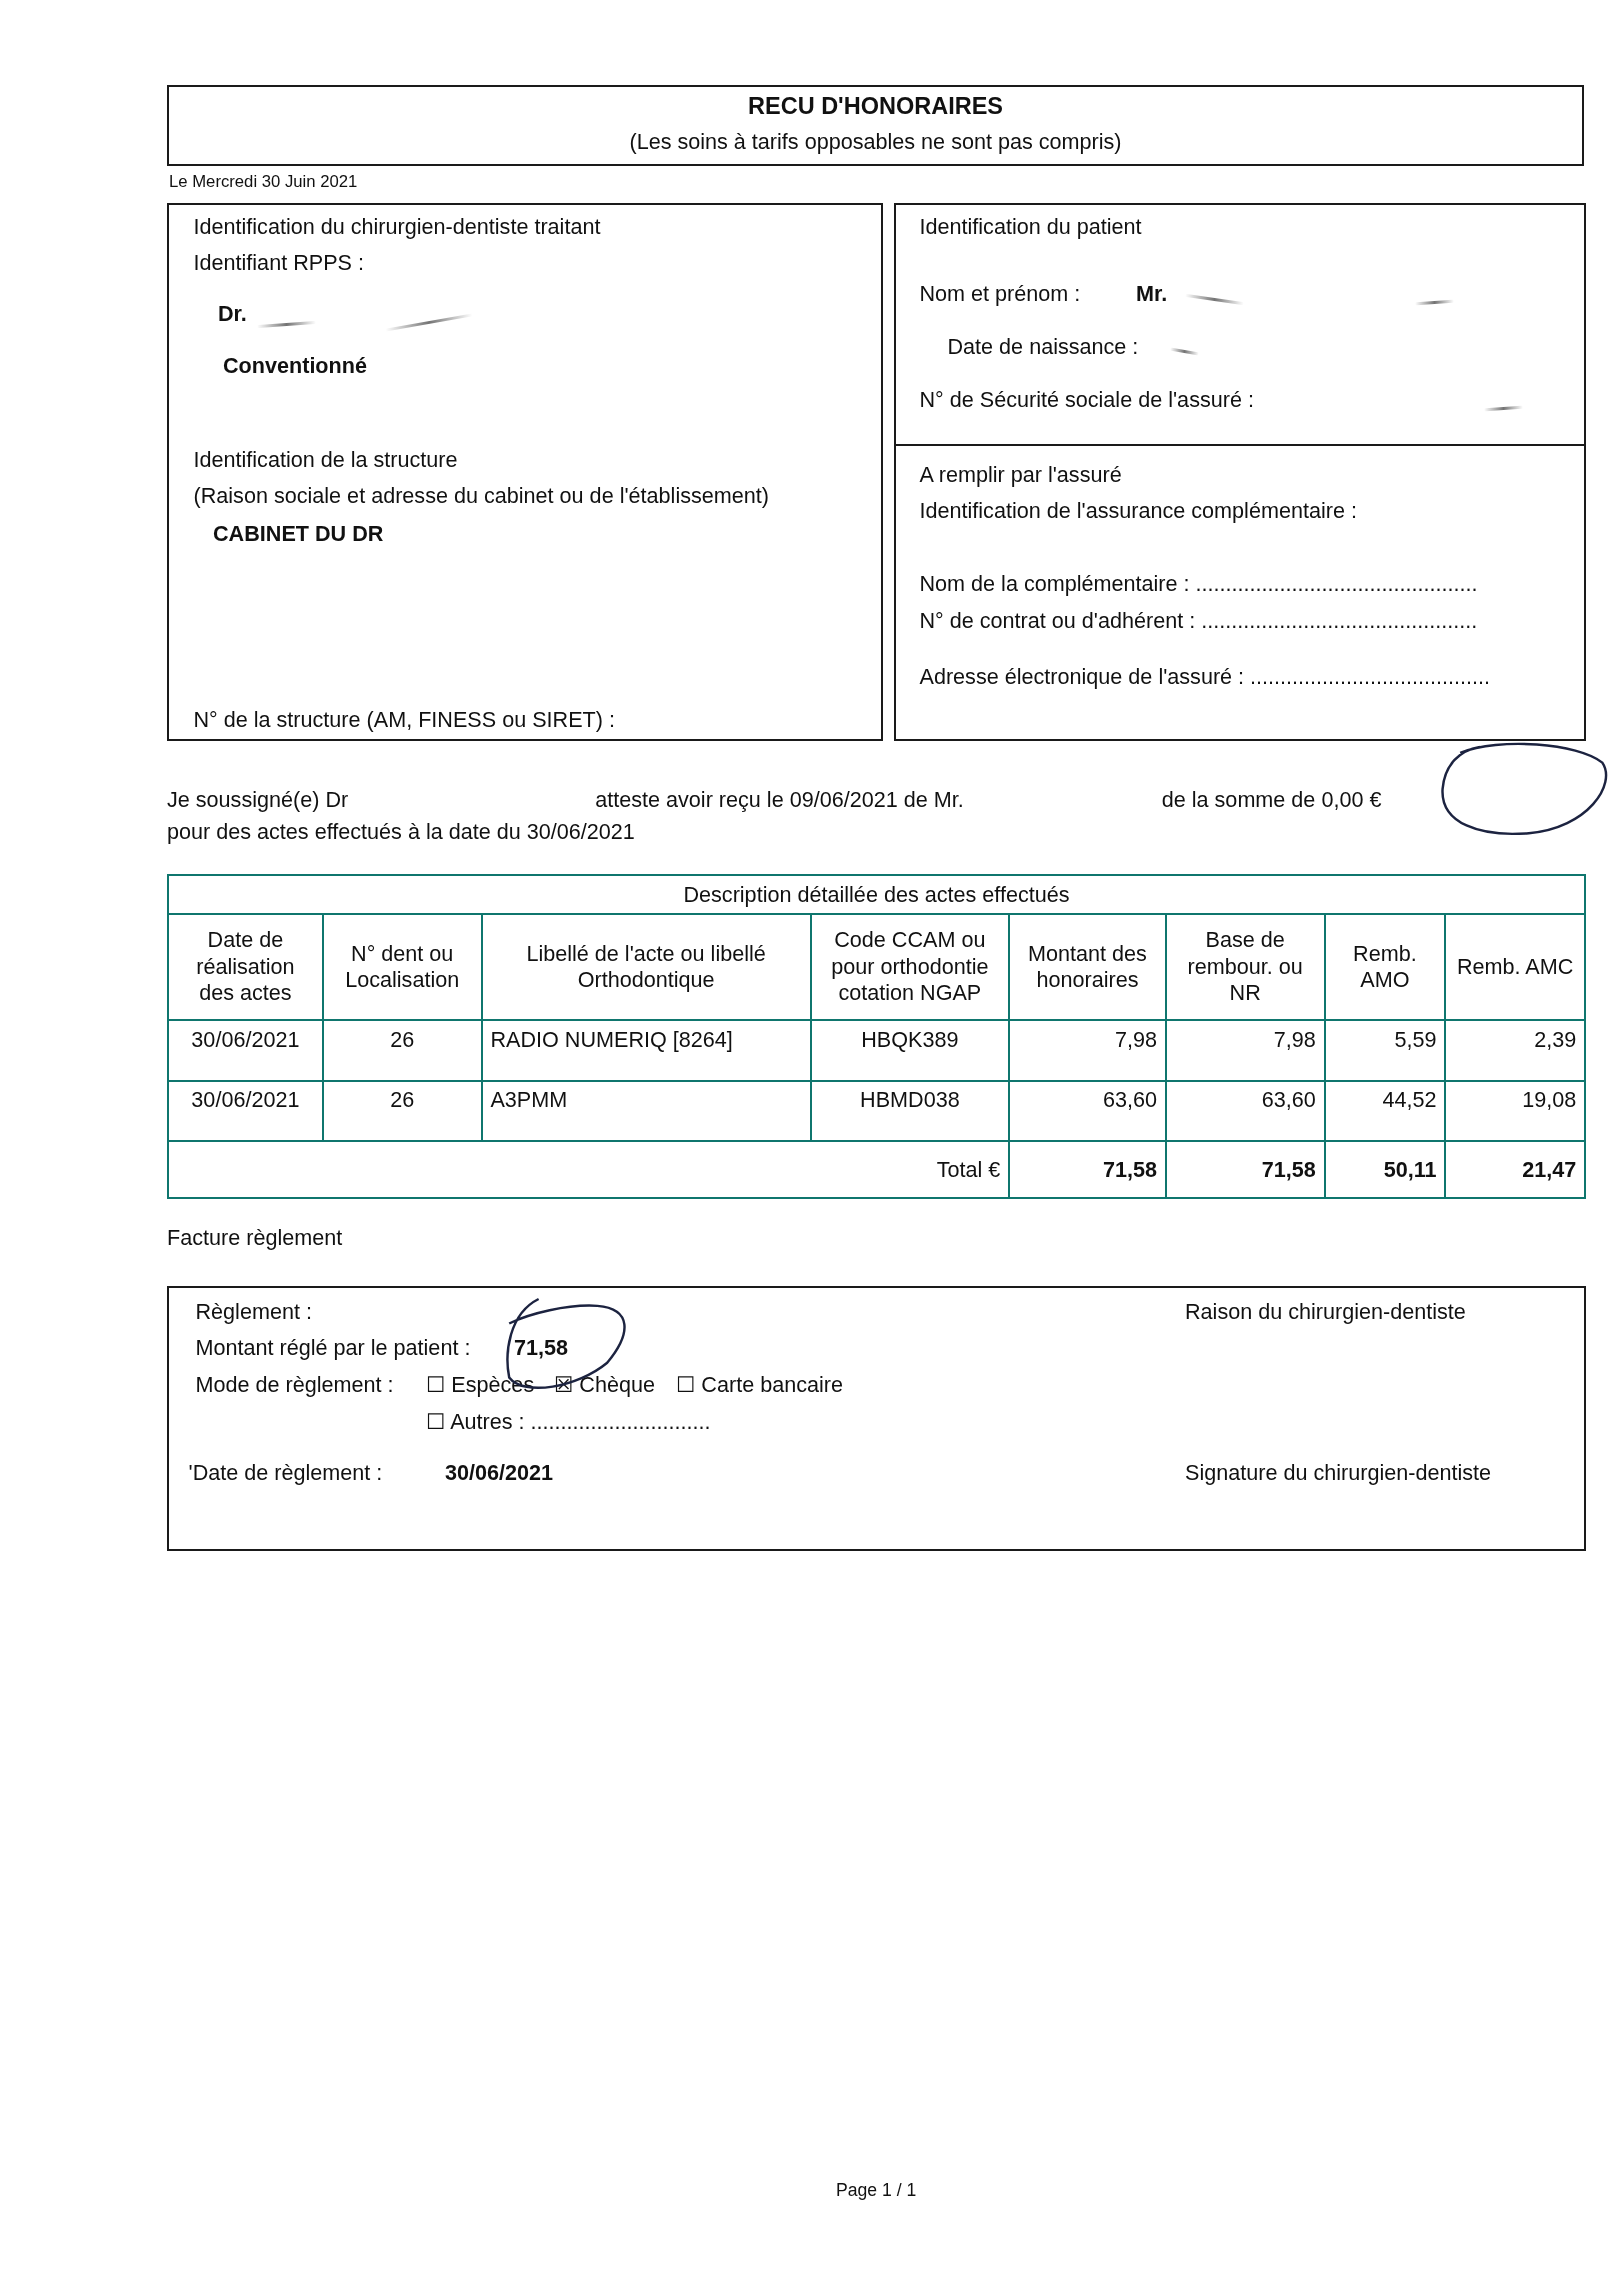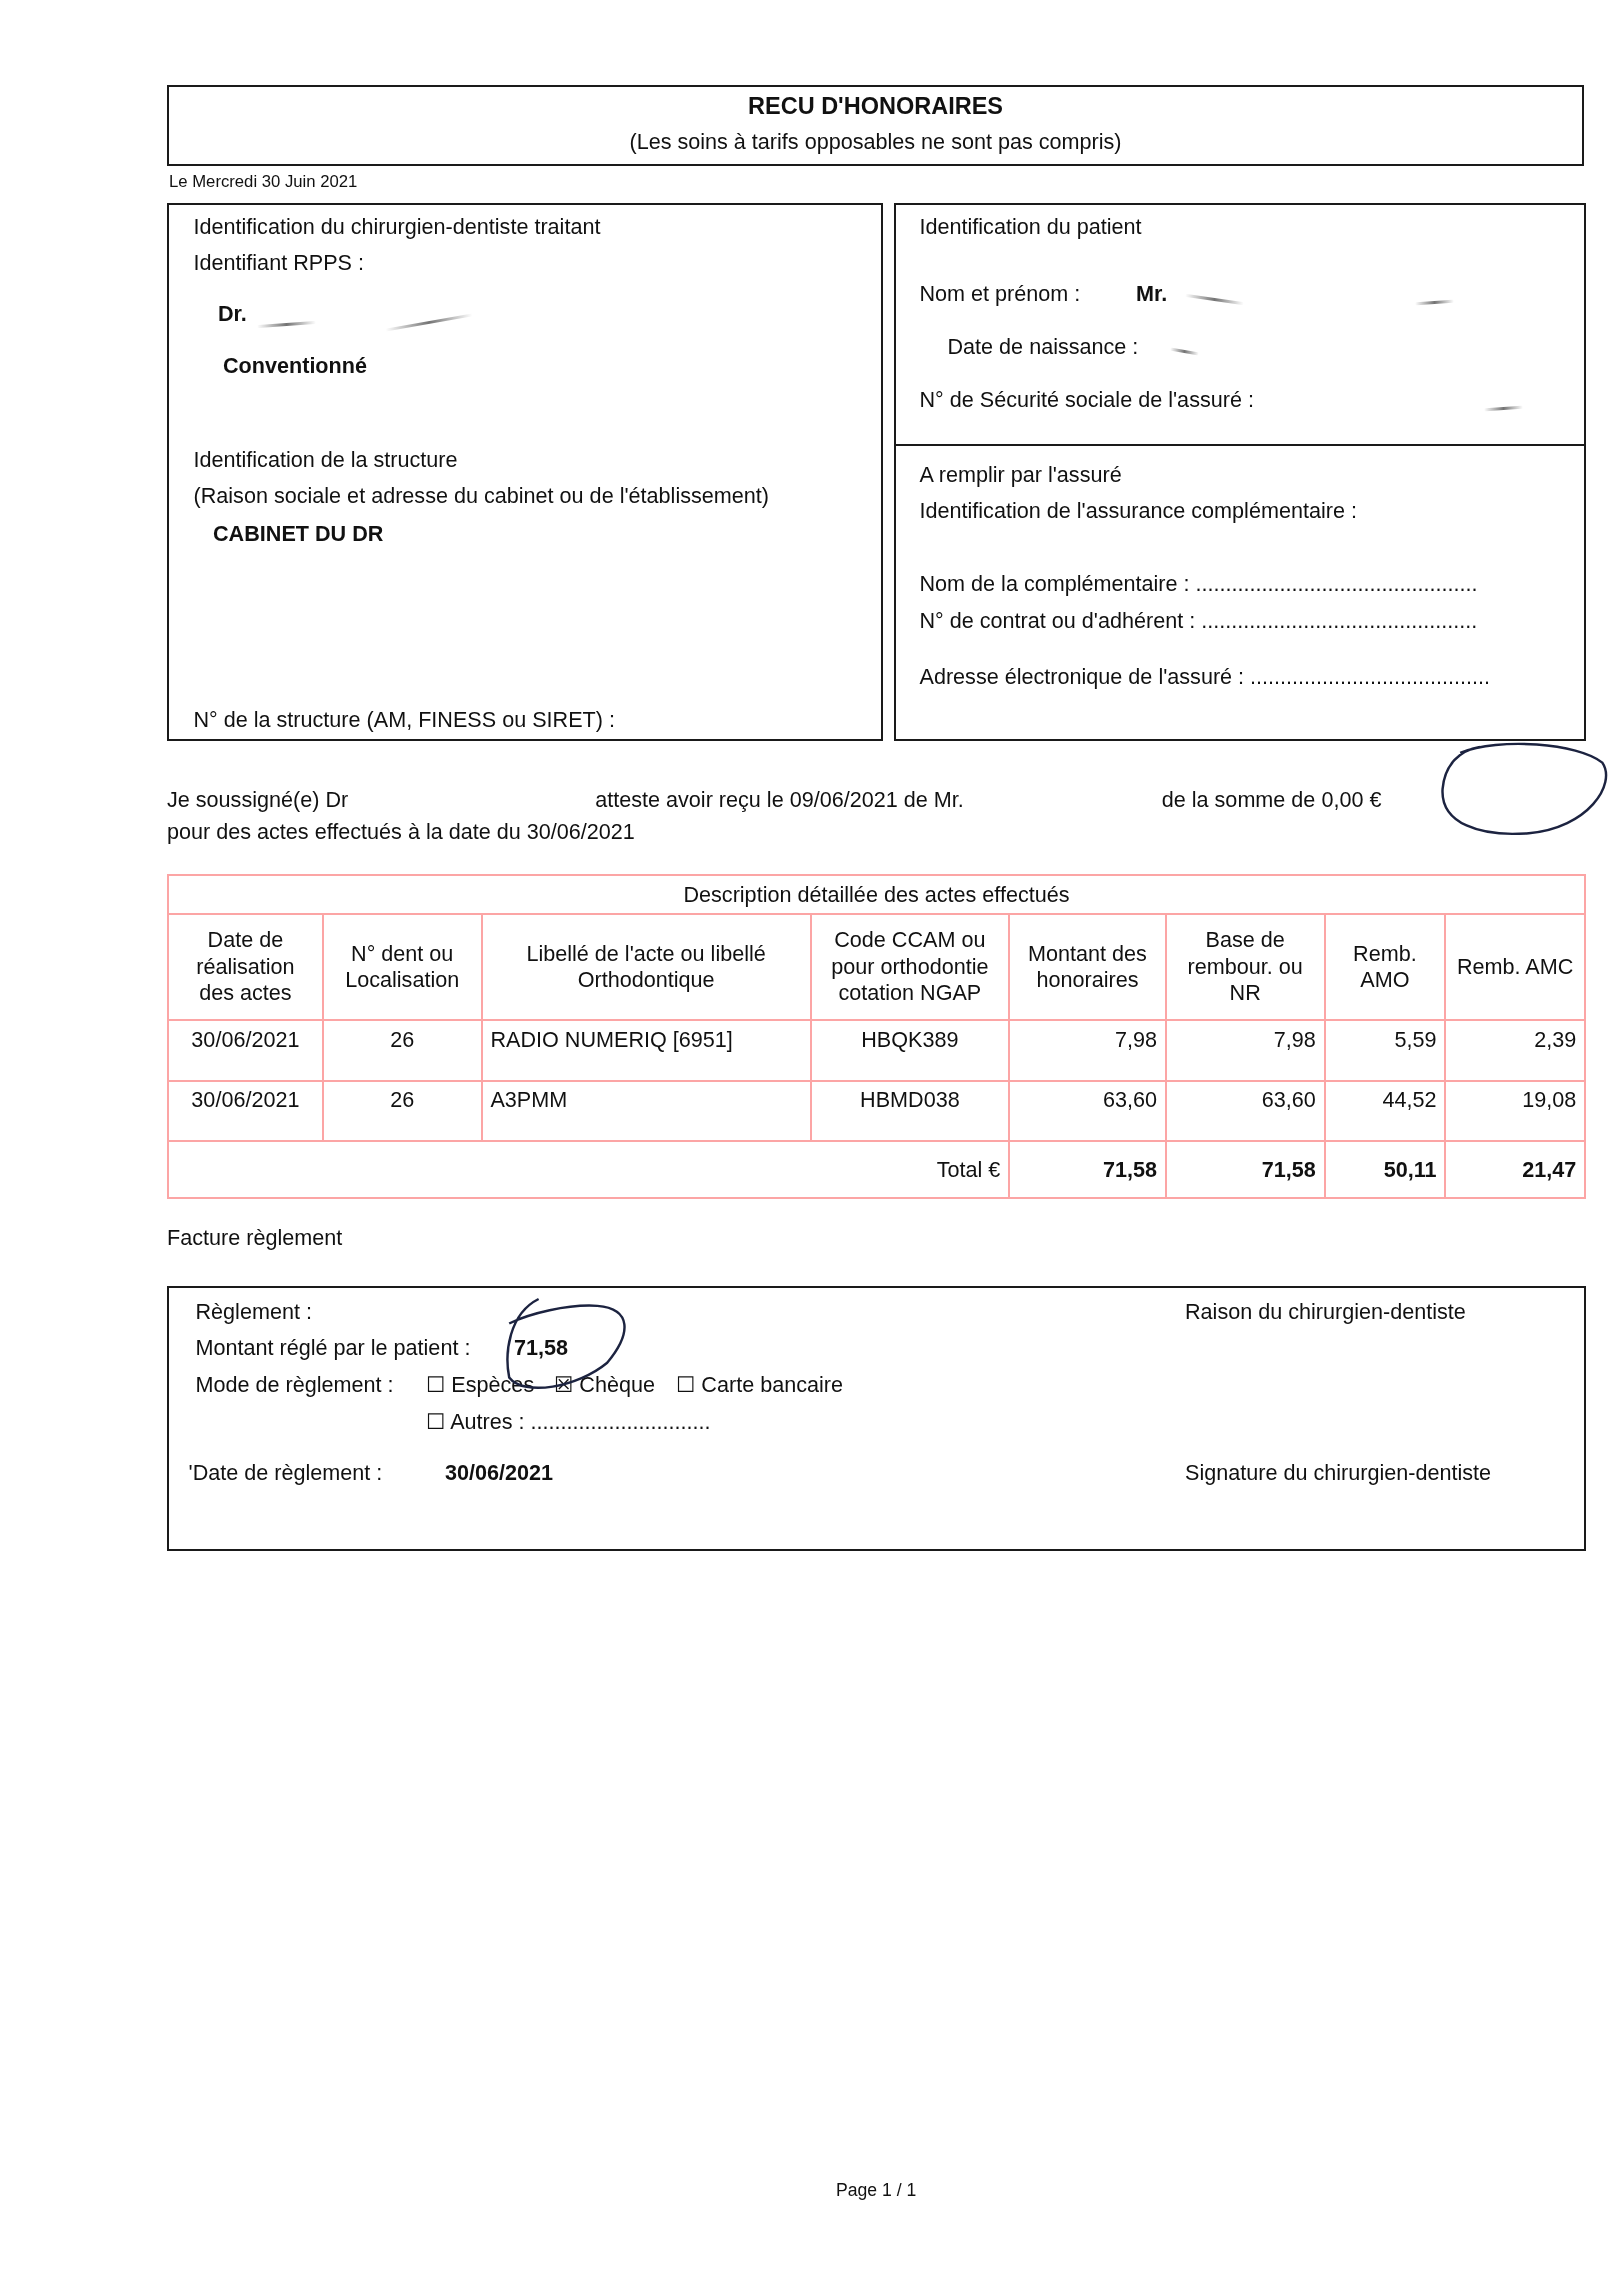--- a/index.html
+++ b/index.html
@@ -20,21 +20,21 @@
   
   #patient-box { left:894px; top:203px; width:692px; height:243px; }
   #insurance-box { left:894px; top:444px; width:692px; height:297px; }
 
   
   #attest-1 { left:167px; top:789px; }
   #attest-2 { left:167px; top:821px; }
 
   
   table.acts { position:absolute; left:167px; top:874px; width:1419px; border-collapse:collapse; font-size:21.6px; }
-  table.acts td, table.acts th { border:2px solid #fca5a5; padding:3.9px 7.8px; font-weight:normal; }
+  table.acts td, table.acts th { border:2px solid #0f766e; padding:3.9px 7.8px; font-weight:normal; }
   table.acts .caption-row td { text-align:center; height:33px; padding:2px; }
   table.acts .head th { text-align:center; vertical-align:middle; height:96px; line-height:1.22; }
   table.acts .row td { height:49px; vertical-align:top; padding-top:5.9px; }
   table.acts .c { text-align:center; }
   table.acts .r { text-align:right; }
   table.acts .l { text-align:left; }
   table.acts .total td { height:47px; vertical-align:middle; font-weight:bold; text-align:right; }
   table.acts .total td.total-label { font-weight:normal; }
 
   #facture { left:167px; top:1227px; }
@@ -118,21 +118,21 @@
     <th>Libellé de l'acte ou libellé Orthodontique</th>
     <th>Code CCAM ou pour orthodontie cotation NGAP</th>
     <th>Montant des honoraires</th>
     <th>Base de rembour. ou NR</th>
     <th>Remb. AMO</th>
     <th>Remb. AMC</th>
   </tr>
   <tr class="row">
     <td class="c">30/06/2021</td>
     <td class="c">26</td>
-    <td class="l">RADIO NUMERIQ [6951]</td>
+    <td class="l">RADIO NUMERIQ [8264]</td>
     <td class="c">HBQK389</td>
     <td class="r">7,98</td>
     <td class="r">7,98</td>
     <td class="r">5,59</td>
     <td class="r">2,39</td>
   </tr>
   <tr class="row">
     <td class="c">30/06/2021</td>
     <td class="c">26</td>
     <td class="l">A3PMM</td>

